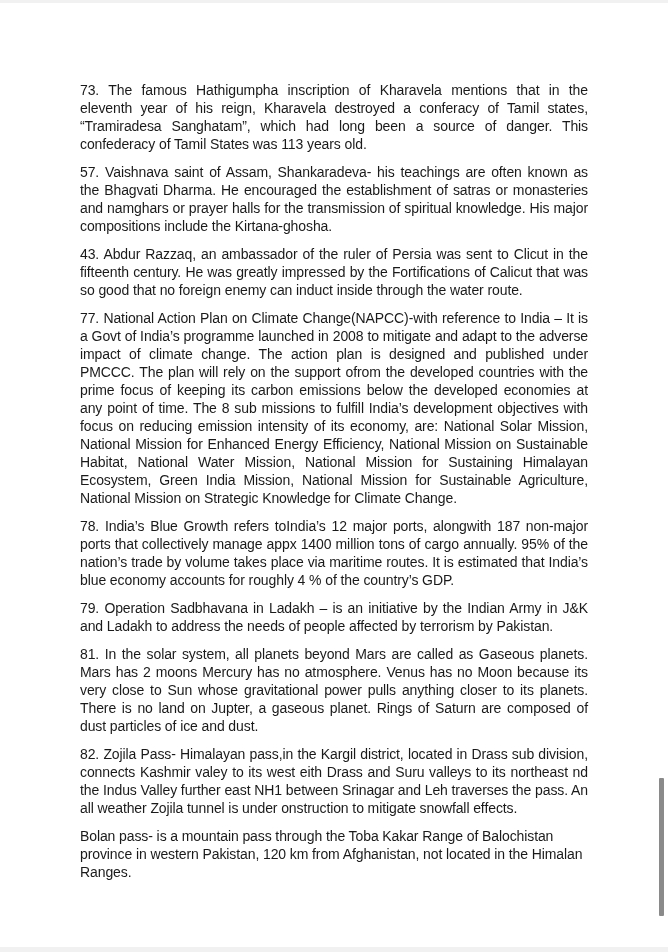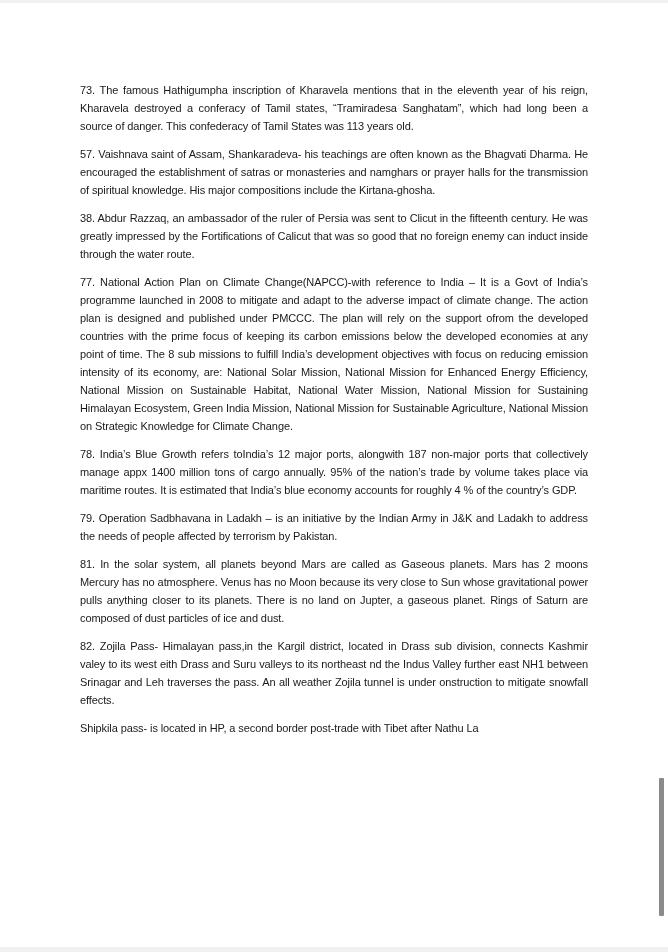--- a/index.html
+++ b/index.html
@@ -28,21 +28,21 @@
       background: #f1f1f1;
     }
     .page {
       position: absolute;
       left: 80px;
       top: 81px;
       width: 508px;
     }
     .para {
       margin: 0 0 10px 0;
-      font-size: 11px;
+      font-size: 14px;
       line-height: 18px;
       text-align: justify;
       letter-spacing: -0.1px;
       word-spacing: 0px;
     }
     .para.left {
       text-align: left;
     }
     .scrollbar {
       position: absolute;
@@ -55,24 +55,24 @@
     }
   </style>
 </head>
 <body>
 
 <div class="top-strip"></div>
 
 <div class="page">
   <p class="para">73. The famous Hathigumpha inscription of Kharavela mentions that in the eleventh year of his reign, Kharavela destroyed a conferacy of Tamil states, “Tramiradesa Sanghatam”, which had long been a source of danger. This confederacy of Tamil States was 113 years old.</p>
   <p class="para">57. Vaishnava saint of Assam, Shankaradeva- his teachings are often known as the Bhagvati Dharma. He encouraged the establishment of satras or monasteries and namghars or prayer halls for the transmission of spiritual knowledge. His major compositions include the Kirtana-ghosha.</p>
-  <p class="para">38. Abdur Razzaq, an ambassador of the ruler of Persia was sent to Clicut in the fifteenth century. He was greatly impressed by the Fortifications of Calicut that was so good that no foreign enemy can induct inside through the water route.</p>
+  <p class="para">43. Abdur Razzaq, an ambassador of the ruler of Persia was sent to Clicut in the fifteenth century. He was greatly impressed by the Fortifications of Calicut that was so good that no foreign enemy can induct inside through the water route.</p>
   <p class="para">77. National Action Plan on Climate Change(NAPCC)-with reference to India – It is a Govt of India’s programme launched in 2008 to mitigate and adapt to the adverse impact of climate change. The action plan is designed and published under PMCCC.  The plan will rely on the support ofrom the developed countries with the prime focus of keeping its carbon emissions below the developed economies at any point of time. The 8 sub missions to fulfill India’s development objectives with focus on reducing emission intensity of its economy, are: National Solar Mission, National Mission for Enhanced Energy Efficiency, National Mission on Sustainable Habitat, National Water Mission, National Mission for Sustaining Himalayan Ecosystem, Green India Mission, National Mission for Sustainable Agriculture, National Mission on Strategic Knowledge for Climate Change.</p>
   <p class="para">78. India’s Blue Growth refers toIndia’s 12 major ports, alongwith 187 non-major ports that collectively manage appx 1400 million tons of cargo annually. 95% of the nation’s trade by volume takes place via maritime routes. It is estimated that India’s blue economy accounts for roughly 4 % of the country’s GDP.</p>
   <p class="para">79. Operation Sadbhavana in Ladakh – is an initiative by the Indian Army in J&amp;K and Ladakh to address the needs of people affected by terrorism by Pakistan.</p>
   <p class="para">81. In the solar system, all planets beyond Mars are called as Gaseous planets. Mars has 2 moons Mercury has no atmosphere. Venus has no Moon because its very close to Sun whose gravitational power pulls anything closer to its planets. There is no land on Jupter, a gaseous planet. Rings of Saturn are composed of dust particles of ice and dust.</p>
   <p class="para">82. Zojila Pass- Himalayan pass,in the Kargil district, located in Drass sub division, connects Kashmir valey to its west eith Drass and Suru valleys to its northeast nd the Indus Valley further east NH1 between Srinagar and Leh traverses the pass. An all weather Zojila tunnel is under onstruction to mitigate snowfall effects.</p>
-  <p class="para left">Shipkila pass- is located in HP, a second border post-trade with Tibet after Nathu La</p>
+  <p class="para left">Bolan pass- is a mountain pass through the Toba Kakar Range of Balochistan  province in western Pakistan, 120 km from Afghanistan, not located in the Himalan Ranges.</p>
 </div>
 
 <div class="scrollbar"></div>
 
 <div class="bottom-strip"></div>
 
 </body></html>

